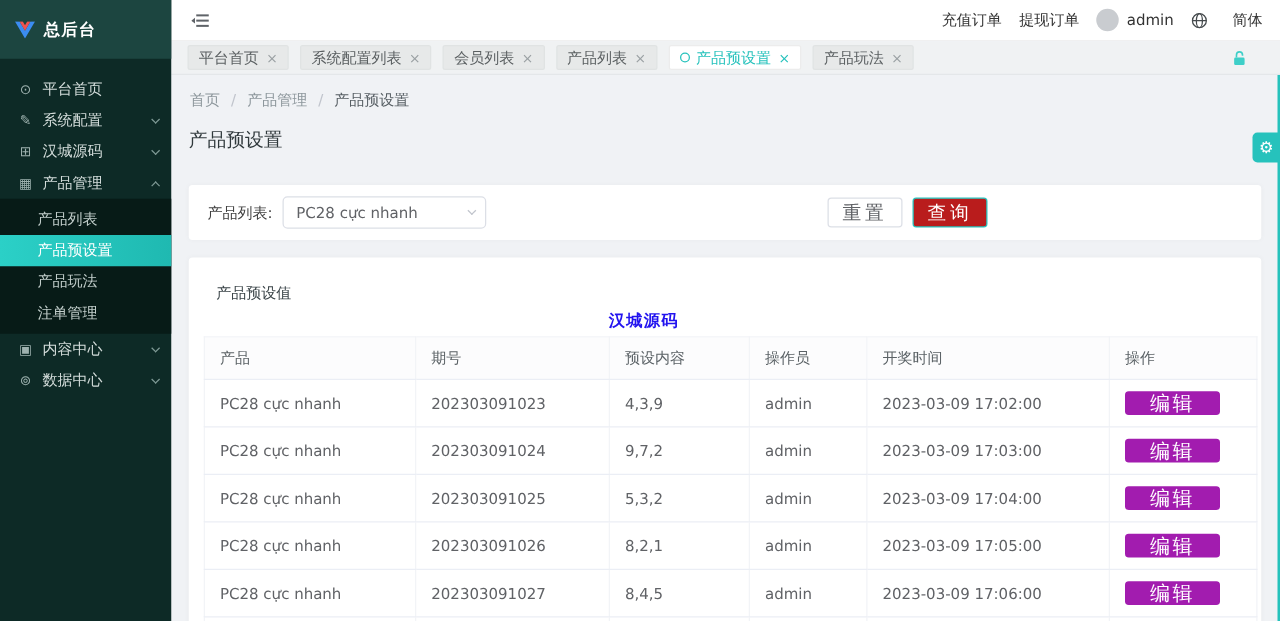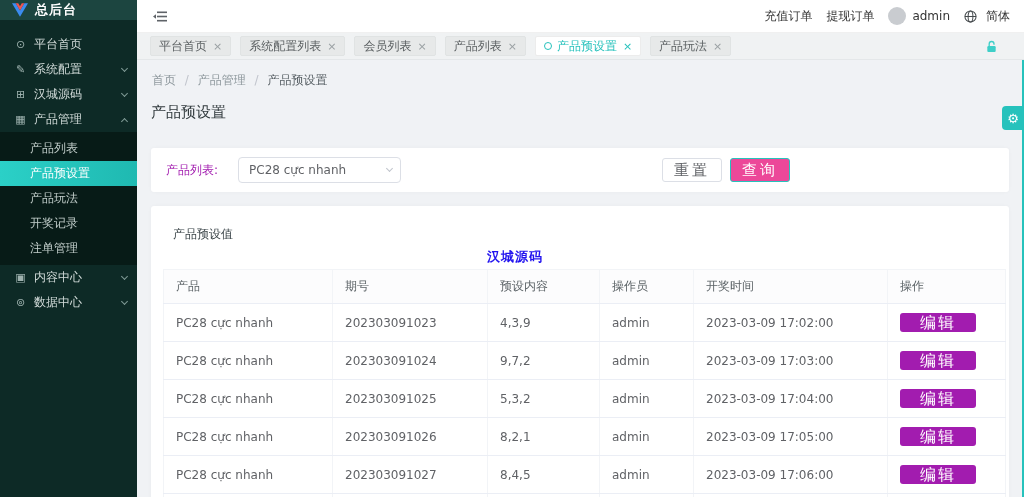--- a/index.html
+++ b/index.html
@@ -5,21 +5,21 @@
   * { margin:0; padding:0; box-sizing:border-box; }
   html,body { width:1024px; height:497px; }
   body {
     font-family:"DejaVu Sans","Liberation Sans",sans-serif;
     font-size:12px; color:#606266; background:#f0f2f5;
     overflow:hidden; position:relative;
   }
   
   .sidebar { position:absolute; left:0; top:0; width:137px; height:497px;
     background:#0d2a26; z-index:5; }
-  .logo-bar { height:20px; background:#1c4540; display:flex; align-items:center;
+  .logo-bar { height:47px; background:#1c4540; display:flex; align-items:center;
     padding-left:12px; gap:7px; }
   .logo-mark { width:16px; height:14px; flex:0 0 auto; }
   .logo-text { color:#fff; font-size:13px; font-weight:bold; letter-spacing:1px; }
   .nav { padding-top:12px; }
   .nav-item { height:25px; display:flex; align-items:center; padding:0 10px 0 13px;
     color:#d3dcda; cursor:pointer; }
   .nav-item .mi { width:15px; font-size:11px; color:#9db1ae; margin-right:6px; text-align:center; }
   .nav-item .lbl { flex:1; }
   .chev { width:5px; height:5px; border-right:1px solid #7f9a96; border-bottom:1px solid #7f9a96;
     transform:rotate(45deg); margin-top:-3px; }
@@ -29,49 +29,49 @@
   .sub-item.active { background:linear-gradient(90deg,#2bd0c7,#1fb9b1); color:#fff; }
   
   .main { position:absolute; left:137px; top:0; right:0; height:351px; }
   .topbar { height:33px; background:#fff; display:flex; align-items:center;
     padding:0 14px 0 16px; border-bottom:1px solid #f0f0f0; }
   .fold { cursor:pointer; display:block; }
   .top-right { margin-left:auto; display:flex; align-items:center; gap:14px; color:#333; }
   .top-link { cursor:pointer; }
   .user { display:flex; align-items:center; gap:6px; cursor:pointer; }
   .avatar { width:18px; height:18px; border-radius:50%; background:#c9ccd0; }
-  .lang { display:flex; align-items:center; gap:9px; cursor:pointer; }
+  .lang { display:flex; align-items:center; gap:20px; cursor:pointer; }
   
   .tabsbar { height:27px; background:#f0f2f3; border-bottom:1px solid #e4e7e9;
     display:flex; align-items:center; padding:0 26px 0 13px; gap:9px; }
   .tab { height:20px; display:flex; align-items:center; gap:5px; padding:0 8px;
     background:#e7e9e9; border:1px solid #e0e3e3; border-radius:2px;
     color:#5a5f61; cursor:pointer; white-space:nowrap; }
   .tab .x { color:#9aa0a3; font-size:11px; margin-left:1px; cursor:pointer; }
   .tab.active { background:#fff; color:#26c2bc; border-color:#ececec; }
   .tab.active .x { color:#26c2bc; }
   .spinner { width:8px; height:8px; border:1px solid #26c2bc; border-radius:50%; display:inline-block; }
   .lockbox { margin-left:auto; cursor:pointer; display:flex; }
   
   .content { position:absolute; top:61px; left:0; right:0; bottom:0; padding:7px 15px 0 14px; }
   .breadcrumb { color:#8d979c; margin:4px 0 14px 1px; }
   .breadcrumb .sep { color:#c0c4cc; margin:0 5px; }
   .breadcrumb .cur { color:#565e63; }
   .page-title { font-size:15px; color:#30393c; margin-bottom:26px; }
   .panel { background:#fff; border-radius:3px; box-shadow:0 0 4px rgba(0,0,0,.03); }
   .filter-panel { height:44px; display:flex; align-items:center; padding:0 0 0 15px; position:relative; }
-  .f-label { color:#a21caf; margin-right:20px; }
+  .f-label { color:#404040; margin-right:8px; }
   .select { width:163px; height:26px; border:1px solid #dcdfe6; border-radius:4px;
     display:flex; align-items:center; padding:0 8px 0 10px; color:#606266; background:#fff; cursor:pointer; }
   .select .val { flex:1; }
   .btn-group { position:absolute; right:219px; display:flex; gap:8px; }
   .btn { height:24px; padding:0 11px; border-radius:3px; font-size:15px;
     display:flex; align-items:center; letter-spacing:3px; cursor:pointer; }
   .btn-plain { background:#fff; border:1px solid #dcdfe6; color:#606266; }
-  .btn-primary { background:#ec4899; border:1px solid #26c2bc; color:#fff; }
+  .btn-primary { background:#b91c1c; border:1px solid #26c2bc; color:#fff; }
   .table-panel { margin-top:14px; padding:0 12px 10px 12px; min-height:305px; position:relative; }
   .section-title { color:#3a4448; padding:20px 0 0 10px; }
   .watermark { position:absolute; left:336px; top:42px; color:#2213ef; font-weight:bold;
     font-size:13px; letter-spacing:1px; }
   table { border-collapse:collapse; width:842px; margin-top:26px; table-layout:fixed; }
   th, td { border-bottom:1px solid #ebeef5; border-right:1px solid #f2f4f7;
     text-align:left; padding:0 0 0 12px; height:34px; font-weight:normal;
     overflow:hidden; white-space:nowrap; }
   th { color:#5b6266; background:#fcfcfd; border-top:1px solid #f2f4f7; }
   th:first-child, td:first-child { border-left:1px solid #f2f4f7; }
@@ -112,21 +112,20 @@
     </div>
     <div class="nav-item">
       <span class="mi">▦</span>
       <span class="lbl">产品管理</span>
       <span class="chev up"></span>
     </div>
     <div class="submenu">
       <div class="sub-item">产品列表</div>
       <div class="sub-item active">产品预设置</div>
       <div class="sub-item">产品玩法</div>
-      <div class="sub-item">开奖记录</div>
       <div class="sub-item">注单管理</div>
     </div>
     <div class="nav-item">
       <span class="mi">▣</span>
       <span class="lbl">内容中心</span>
       <span class="chev"></span>
     </div>
     <div class="nav-item">
       <span class="mi">⊚</span>
       <span class="lbl">数据中心</span>

